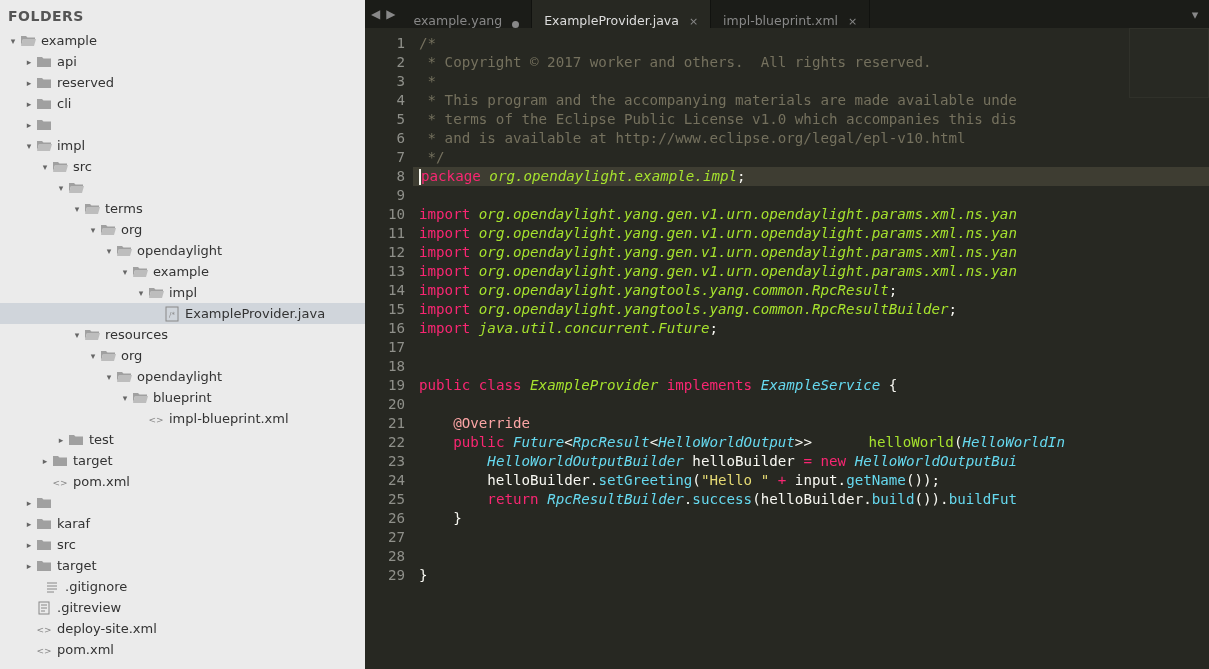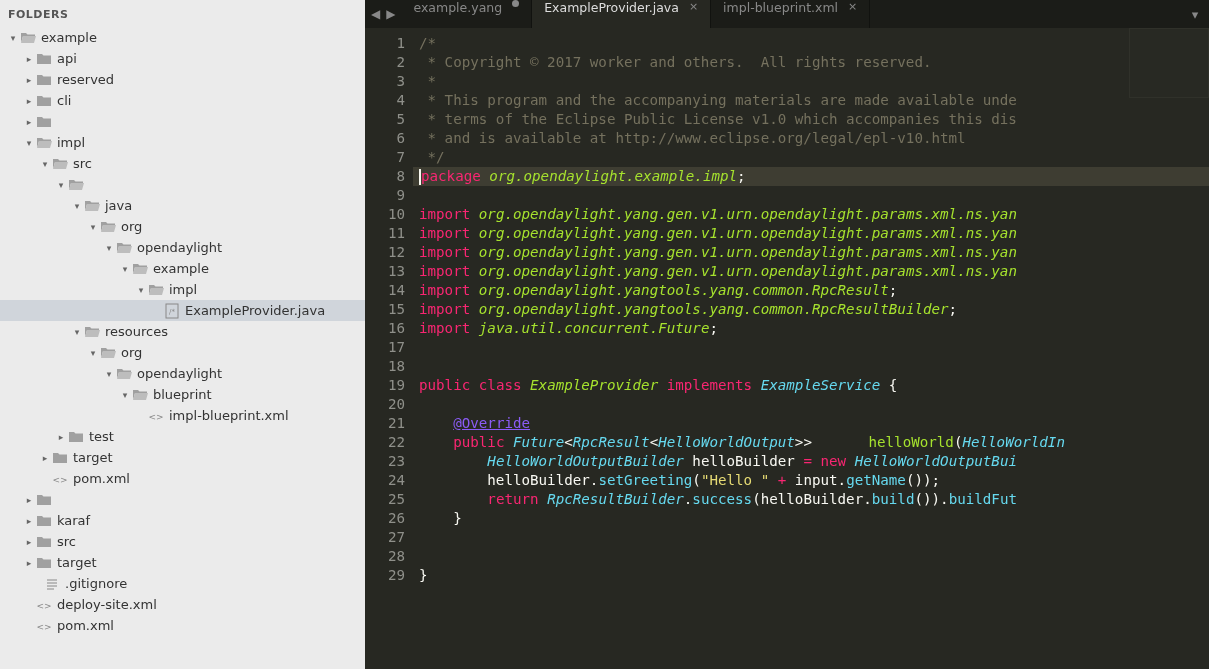--- a/index.html
+++ b/index.html
@@ -1,39 +1,39 @@
 <!DOCTYPE html>
 <html><head>
 <meta charset="utf-8">
 <style>
 * { margin:0; padding:0; box-sizing:border-box; }
 body { font-family:"DejaVu Sans",Arial,sans-serif; font-size:13px; background:#272822; color:#ccc; width:1209px; height:669px; overflow:hidden; display:flex; }
 .sidebar { width:365px; background:#ebebeb; color:#333; overflow-y:auto; padding-top:4px; }
-.sidebar-title { font-weight:bold; font-size:11px; color:#555; padding:4px 8px 6px 8px; letter-spacing:0.5px; }
+.sidebar-title { font-weight:bold; font-size:14px; color:#555; padding:4px 8px 6px 8px; letter-spacing:0.5px; }
 .tree-row { display:flex; align-items:center; height:21px; cursor:default; white-space:nowrap; }
 .tree-row.selected { background:#d0d5db; }
 .disclosure { width:10px; text-align:center; color:#666; font-size:9px; margin-right:2px; }
 .icon { width:16px; height:16px; margin-right:5px; display:inline-flex; align-items:center; justify-content:center; }
 .icon svg { width:16px; height:16px; }
 .label { flex:1; color:#333; font-size:13px; }
 .main { flex:1; display:flex; flex-direction:column; background:#272822; position:relative; }
 .tabbar { display:flex; align-items:stretch; background:#1b1c18; height:28px; }
 .nav-arrows { display:flex; align-items:center; padding:0 6px; color:#888; font-size:12px; gap:6px; }
-.tab { display:flex; align-items:flex-start; padding:0 12px; color:#888; font-size:12.5px; gap:10px; border-right:1px solid #11120f; cursor:default; }
+.tab { display:flex; align-items:flex-end; padding:0 12px; color:#888; font-size:12.5px; gap:10px; border-right:1px solid #11120f; cursor:default; }
 .tab.active { background:#272822; color:#ddd; }
 .tab-close { font-size:11px; color:#888; }
 .tab-dirty { width:7px; height:7px; border-radius:50%; background:#888; }
 .menu-btn { margin-left:auto; width:28px; display:flex; align-items:center; justify-content:center; color:#888; }
 .editor { flex:1; display:flex; font-family:"DejaVu Sans Mono","Consolas",monospace; font-size:14.2px; line-height:19px; position:relative; }
 .gutter { width:48px; text-align:right; color:#8f908a; background:#272822; padding-right:8px; padding-top:6px; user-select:none; }
 .code { flex:1; padding-top:6px; white-space:pre; overflow:hidden; position:relative; }
 .hl-line { position:absolute; left:0; right:0; height:19px; background:#3e3d32; z-index:0; }
 .code-inner { position:relative; z-index:1; }
 .minimap { position:absolute; top:28px; right:0; width:80px; height:70px; background:#2a2b25; border:1px solid #3a3b32; opacity:0.5; }
-.tk-comment{color:#75715e;} .tk-kw{color:#f92672;} .tk-type{color:#66d9ef;font-style:italic;} .tk-ns{color:#a6e22e;font-style:italic;} .tk-cls{color:#a6e22e;font-style:italic;} .tk-str{color:#e6db74;} .tk-op{color:#f92672;} .tk-ann{color:#8b5cf6;text-decoration:underline;} .tk-plain{color:#f8f8f2;} .tk-func{color:#66d9ef;} .tk-funcDef{color:#a6e22e;margin-left:48px;}
+.tk-comment{color:#75715e;} .tk-kw{color:#f92672;} .tk-type{color:#66d9ef;font-style:italic;} .tk-ns{color:#a6e22e;font-style:italic;} .tk-cls{color:#a6e22e;font-style:italic;} .tk-str{color:#e6db74;} .tk-op{color:#f92672;} .tk-ann{color:#fca5a5;} .tk-plain{color:#f8f8f2;} .tk-func{color:#66d9ef;} .tk-funcDef{color:#a6e22e;margin-left:48px;}
 .line-mark-y{border-left:3px solid #e5e5e5;margin-left:-3px;}
 .line-mark-g{border-left:3px solid #6a8a2a;margin-left:-3px;}
 .gutter-line{height:19px;}
 .code-line{height:19px; padding-left:6px;}
 .caret{display:inline-block;width:2px;height:16px;background:#f8f8f0;vertical-align:middle;}
 </style>
 </head>
 <body>
 
 <div class="sidebar">
@@ -114,21 +114,21 @@
         </span>
       </div>
       <div class="tree-row" style="padding-left: 72px;">
         <span class="disclosure">▾</span>
         <span class="icon">
           <svg viewBox="0 0 16 16">
             <path fill="#a0a0a0" d="M1 3h5l1.5 1.5H15V6H3l-2 7z"></path>
             <path fill="#bdbdbd" d="M3 6h13l-2 7H1z"></path>
           </svg>
         </span>
-        <span class="label">java</span>
+        <span class="label">terms</span>
       </div>
       <div class="tree-row" style="padding-left: 88px;">
         <span class="disclosure">▾</span>
         <span class="icon">
           <svg viewBox="0 0 16 16">
             <path fill="#a0a0a0" d="M1 3h5l1.5 1.5H15V6H3l-2 7z"></path>
             <path fill="#bdbdbd" d="M3 6h13l-2 7H1z"></path>
           </svg>
         </span>
         <span class="label">org</span>
@@ -285,20 +285,30 @@
         <span class="label">target</span>
       </div>
       <div class="tree-row" style="padding-left: 32px;">
         <span class="disclosure"></span>
         <span class="icon">
           <svg viewBox="0 0 16 16">
             <path stroke="#888" stroke-width="1" d="M3 4h10M3 7h10M3 10h10M3 13h7"></path>
           </svg>
         </span>
         <span class="label">.gitignore</span>
+      </div>
+      <div class="tree-row" style="padding-left: 24px;">
+        <span class="disclosure"></span>
+        <span class="icon">
+          <svg viewBox="0 0 16 16">
+            <rect x="3" y="2" width="10" height="12" fill="none" stroke="#888"></rect>
+            <path stroke="#888" d="M5 5h6M5 8h6M5 11h4"></path>
+          </svg>
+        </span>
+        <span class="label">.gitreview</span>
       </div>
       <div class="tree-row" style="padding-left: 24px;">
         <span class="disclosure"></span>
         <span class="icon">
           <svg viewBox="0 0 16 16">
             <text x="8" y="12" font-size="9" text-anchor="middle" fill="#888">&lt;&gt;</text>
           </svg>
         </span>
         <span class="label">deploy-site.xml</span>
       </div>

